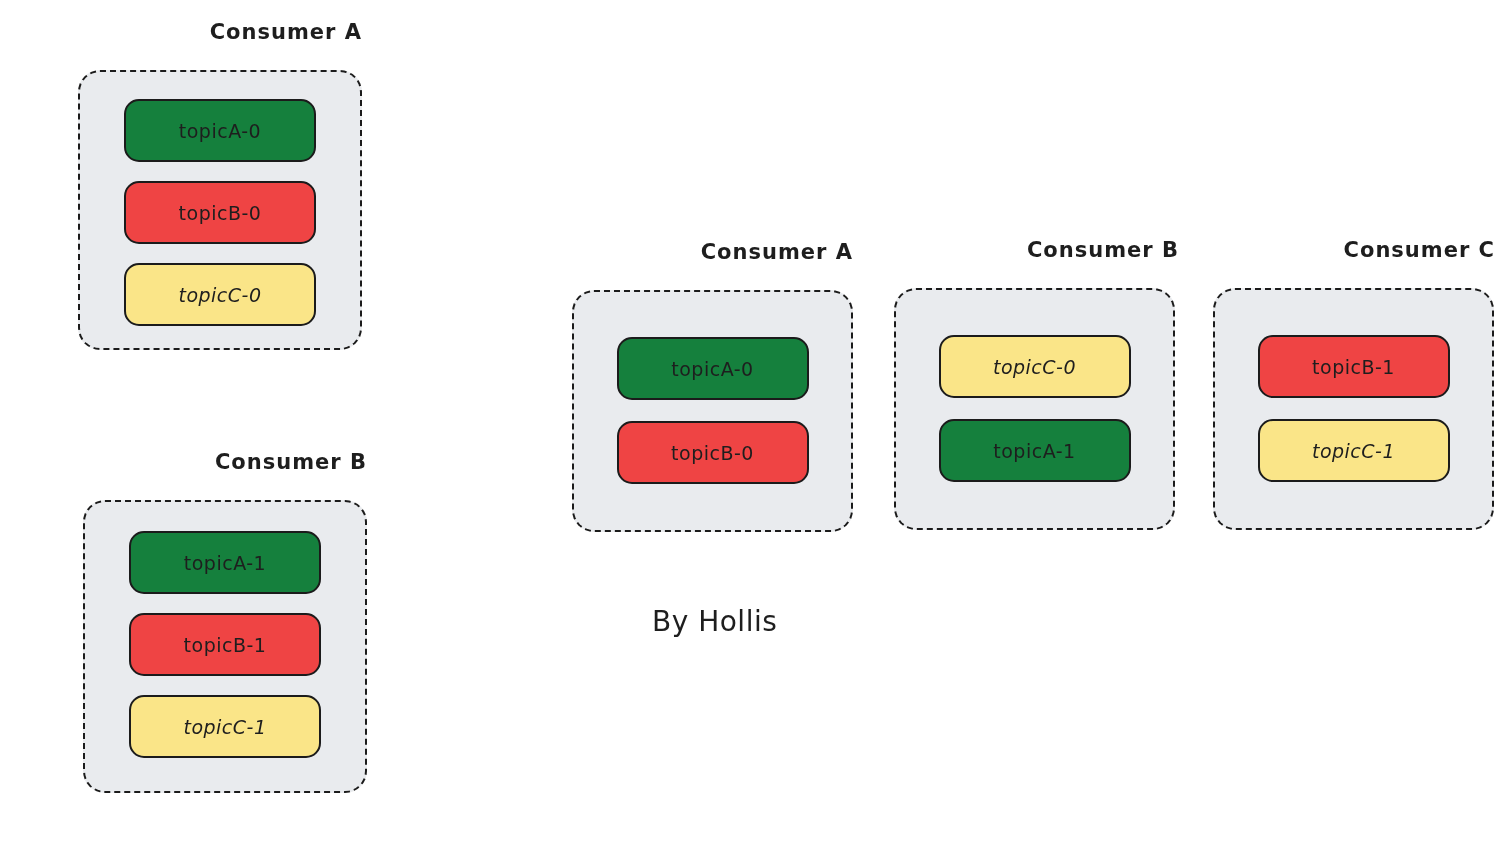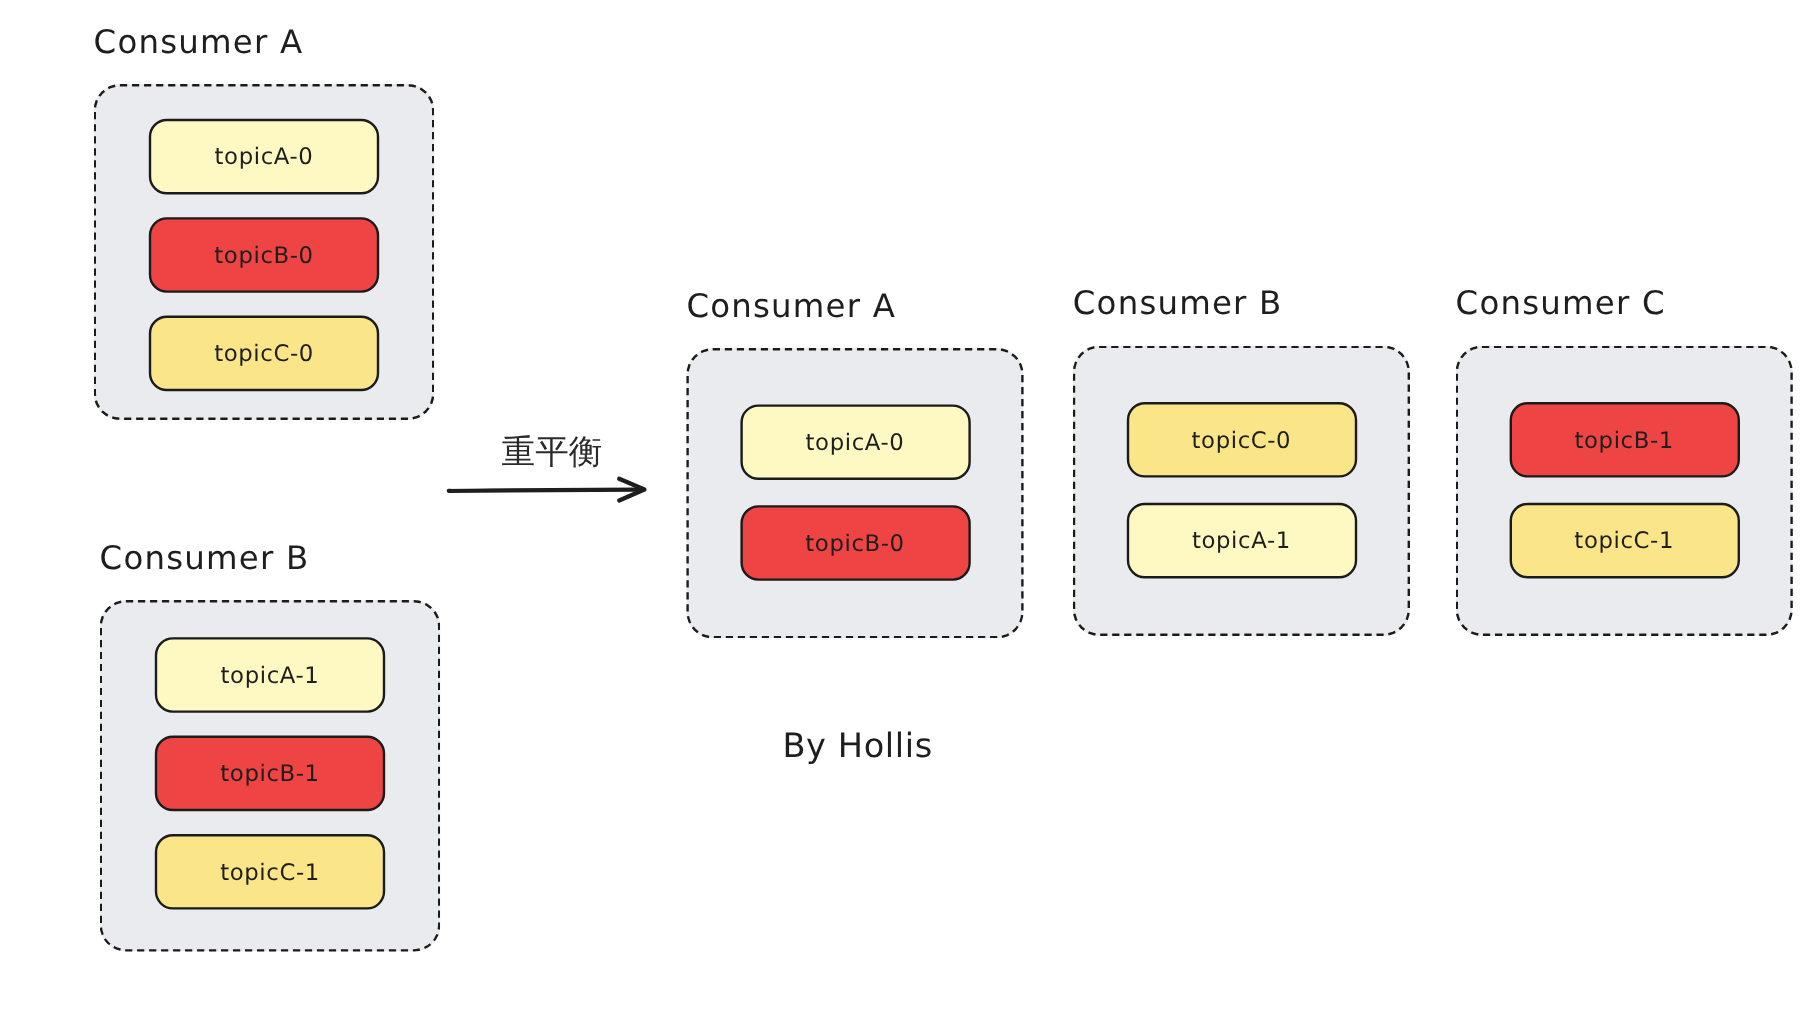--- a/index.html
+++ b/index.html
@@ -17,24 +17,24 @@
     width: 1512px;
     height: 850px;
   }
   .group {
     position: absolute;
   }
   .group-title {
     position: absolute;
     left: 0;
     width: 100%;
-    text-align: left;
-    font-size: 27px;
+    text-align: right;
+    font-size: 21px;
     letter-spacing: 1px;
-    font-weight: 400;
+    font-weight: 700;
     color: #1e1e1e;
     white-space: nowrap;
   }
   .group-box {
     position: absolute;
     box-sizing: border-box;
     background: #e9ebee;
     border: 2.5px dashed #1b1b1b;
     border-radius: 22px;
     display: flex;
@@ -47,23 +47,23 @@
     height: 63px;
     border: 2.5px solid #1b1b1b;
     border-radius: 15px;
     display: flex;
     align-items: center;
     justify-content: center;
     font-size: 19px;
     letter-spacing: 0.5px;
     flex: none;
   }
-  .p-blue   { background: #fef9c3; }
+  .p-blue   { background: #15803d; }
   .p-green  { background: #ef4444; }
-  .p-yellow { background: #fae588; }
+  .p-yellow { background: #fae588; font-style: italic; }
 
   
   .box-before-a { left: 78px; top: 70px; width: 284px; height: 280px; padding-top: 27px; gap: 19px; }
   .box-before-b { left: 83px; top: 500px; width: 284px; height: 293px; padding-top: 29px; gap: 19px; }
 
   
   .box-after { width: 281px; height: 242px; padding-top: 45px; gap: 21px; }
   .box-after-a { left: 572px; top: 290px; }
   .box-after-b { left: 894px; top: 288px; }
   .box-after-c { left: 1213px; top: 288px; }
@@ -115,28 +115,20 @@
 
   <div class="group" style="left:83px; top:450px; width:284px;">
     <div class="group-title" style="top:0;">Consumer B</div>
   </div>
   <div class="group-box box-before-b">
     <div class="partition p-blue">topicA-1</div>
     <div class="partition p-green">topicB-1</div>
     <div class="partition p-yellow">topicC-1</div>
   </div>
 
-  <div class="arrow-wrap">
-    <div class="arrow-label">重平衡</div>
-    <svg class="arrow-svg" width="180" height="28" viewBox="0 0 180 28">
-      <path d="M4 15 L162 14" fill="none" stroke="#1e1e1e" stroke-width="3.6" stroke-linecap="round"></path>
-      <path d="M6 12.5 L40 12" fill="none" stroke="#ffffff" stroke-width="1.4" stroke-linecap="round" opacity="0.85"></path>
-      <path d="M146 5 L167 14 L146 23" fill="none" stroke="#1e1e1e" stroke-width="3.6" stroke-linecap="round" stroke-linejoin="round"></path>
-    </svg>
-  </div>
 
   <div class="group" style="left:572px; top:240px; width:281px;">
     <div class="group-title" style="top:0;">Consumer A</div>
   </div>
   <div class="group-box box-after box-after-a">
     <div class="partition p-blue">topicA-0</div>
     <div class="partition p-green">topicB-0</div>
   </div>
 
   <div class="group" style="left:894px; top:238px; width:285px;">

